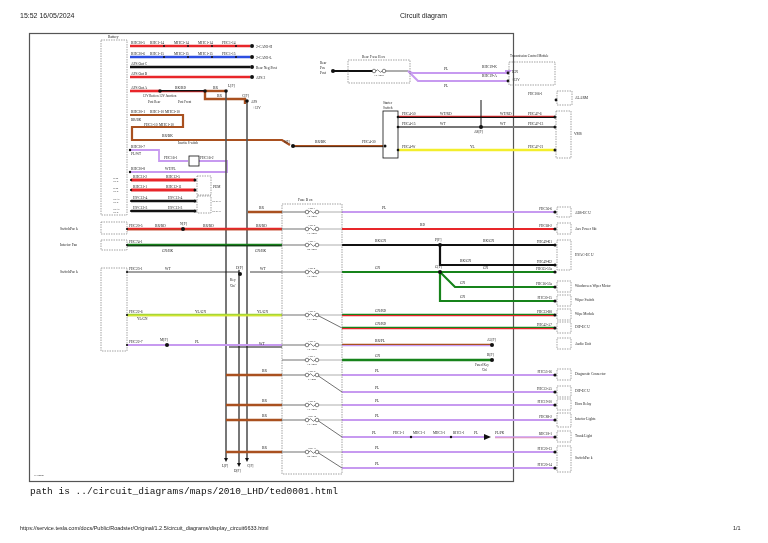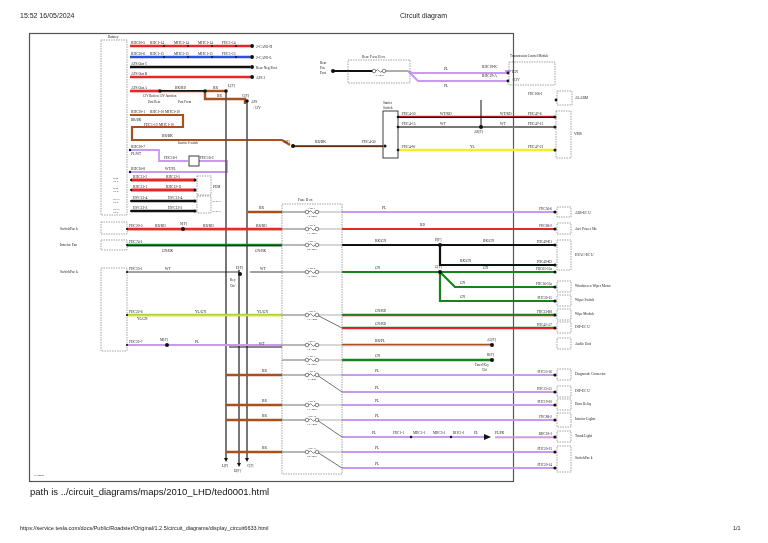--- a/index.html
+++ b/index.html
@@ -1,19 +1,19 @@
 <!DOCTYPE html>
 <html><head>
 <meta charset="utf-8">
 <style>
   html,body{margin:0;padding:0;background:#fff;}
   body{width:768px;height:543px;position:relative;overflow:hidden;font-family:"Liberation Sans",sans-serif;}
   .hdr{position:absolute;top:12px;font-size:7px;color:#222;}
   svg text{font-family:"Liberation Serif",serif;fill:#222;}
-  .path-note{position:absolute;left:30px;top:486px;font-family:Liberation Sans, sans-serif;font-size:9.5px;color:#111;}
+  .path-note{position:absolute;left:30px;top:486px;font-family:Liberation Mono, monospace;font-size:9.5px;color:#111;}
   .footer-url{position:absolute;left:20px;top:525px;font-size:5.5px;color:#222;}
   .page-num{position:absolute;left:733px;top:525px;font-size:5.5px;color:#222;}
 </style>
 </head>
 <body>
 
 <div class="hdr" style="left:20px;">15:52 16/05/2024</div>
 <div class="hdr" style="left:400px;">Circuit diagram</div>
 
 <svg id="diagram" width="768" height="543" style="position:absolute;left:0;top:0;" xmlns="http://www.w3.org/2000/svg">

